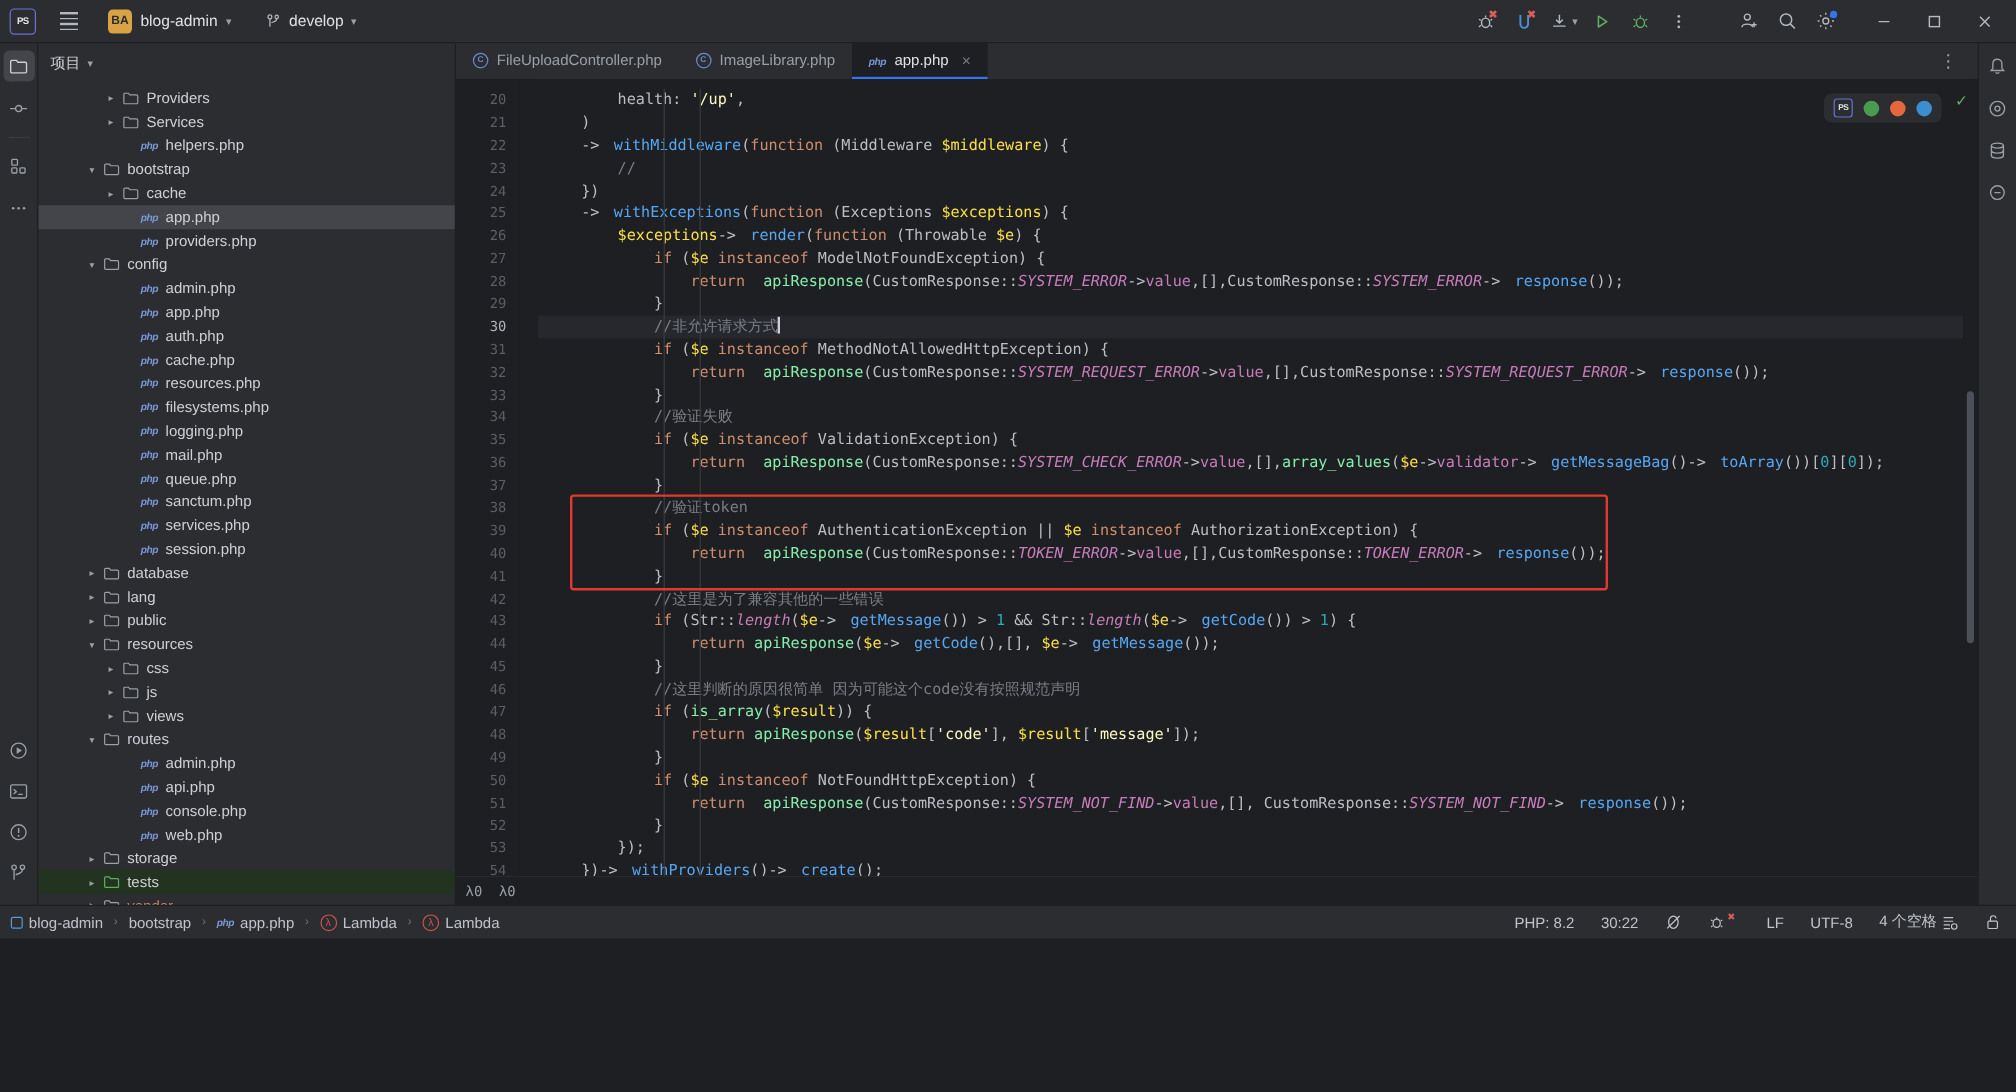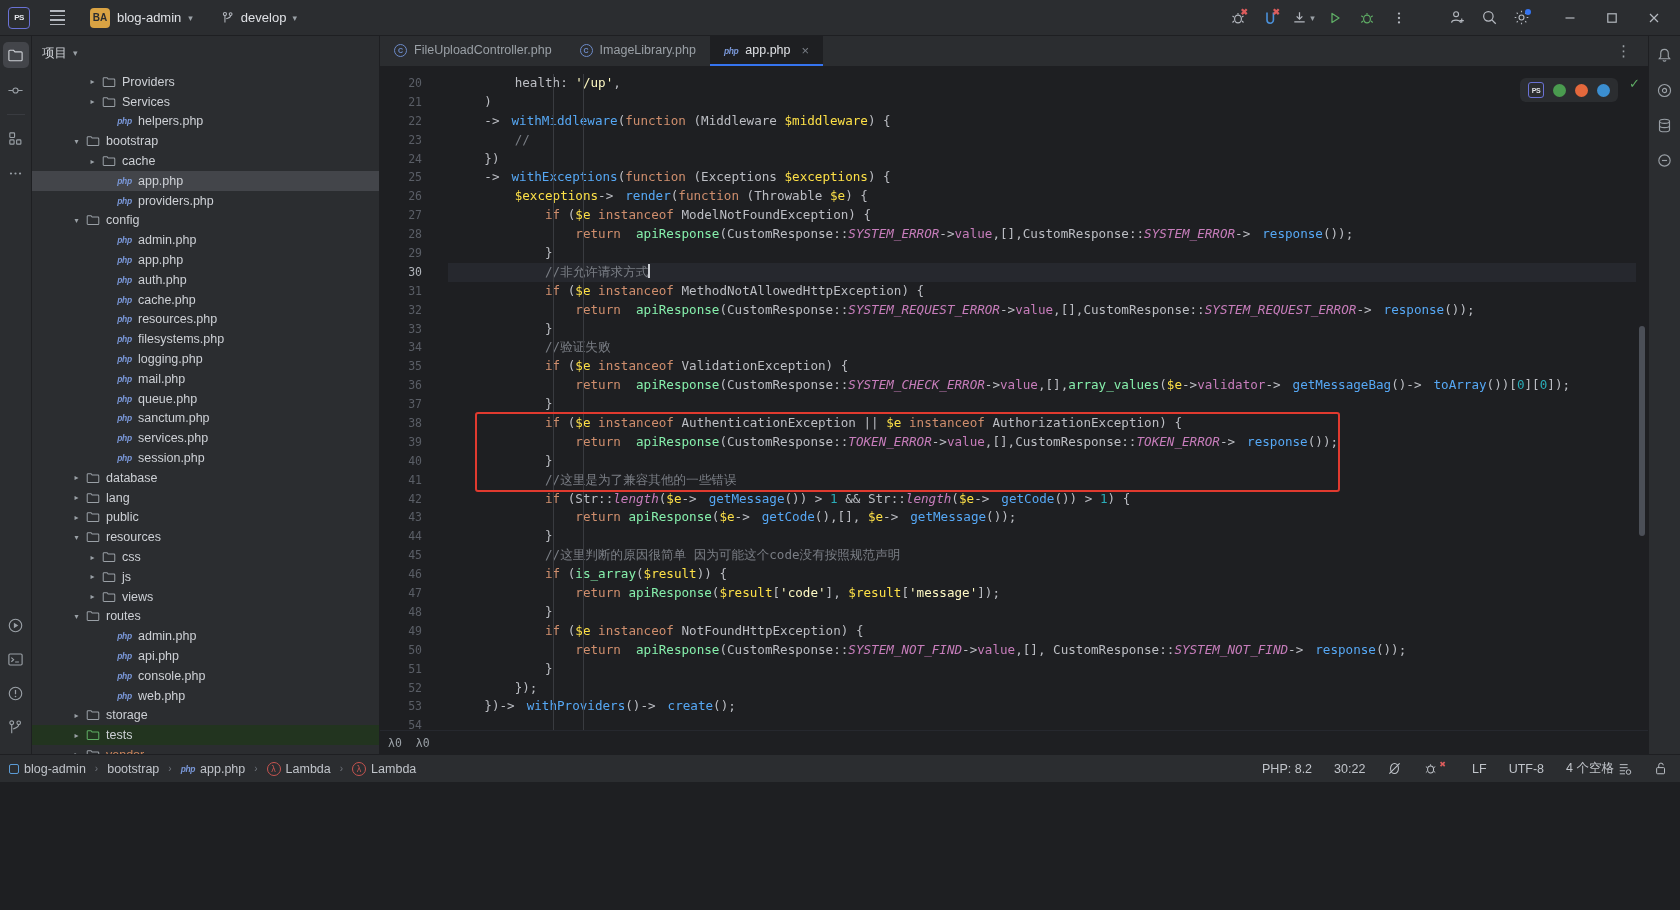--- a/index.html
+++ b/index.html
@@ -755,20 +755,21 @@
             <div class="cline">                <span class="kw">return</span>  <span class="fn">apiResponse</span>(CustomResponse::<span class="cst">SYSTEM_ERROR</span>-&gt;<span class="prop">value</span>,[],CustomResponse::<span class="cst">SYSTEM_ERROR</span>-&gt;<span class="mth">response</span>());</div>
             <div class="cline">            }</div>
             <div class="cline cur">            <span class="cmt">//非允许请求方式</span><span class="caret"></span></div>
             <div class="cline">            <span class="kw">if</span> (<span class="var">$e</span> <span class="kw">instanceof</span> MethodNotAllowedHttpException) {</div>
             <div class="cline">                <span class="kw">return</span>  <span class="fn">apiResponse</span>(CustomResponse::<span class="cst">SYSTEM_REQUEST_ERROR</span>-&gt;<span class="prop">value</span>,[],CustomResponse::<span class="cst">SYSTEM_REQUEST_ERROR</span>-&gt;<span class="mth">response</span>());</div>
             <div class="cline">            }</div>
             <div class="cline">            <span class="cmt">//验证失败</span></div>
             <div class="cline">            <span class="kw">if</span> (<span class="var">$e</span> <span class="kw">instanceof</span> ValidationException) {</div>
             <div class="cline">                <span class="kw">return</span>  <span class="fn">apiResponse</span>(CustomResponse::<span class="cst">SYSTEM_CHECK_ERROR</span>-&gt;<span class="prop">value</span>,[],<span class="fn">array_values</span>(<span class="var">$e</span>-&gt;<span class="prop">validator</span>-&gt;<span class="mth">getMessageBag</span>()-&gt;<span class="mth">toArray</span>())[<span class="num">0</span>][<span class="num">0</span>]);</div>
             <div class="cline">            }</div>
+            <div class="cline">            <span class="cmt">//验证token</span></div>
             <div class="cline">            <span class="kw">if</span> (<span class="var">$e</span> <span class="kw">instanceof</span> AuthenticationException || <span class="var">$e</span> <span class="kw">instanceof</span> AuthorizationException) {</div>
             <div class="cline">                <span class="kw">return</span>  <span class="fn">apiResponse</span>(CustomResponse::<span class="cst">TOKEN_ERROR</span>-&gt;<span class="prop">value</span>,[],CustomResponse::<span class="cst">TOKEN_ERROR</span>-&gt;<span class="mth">response</span>());</div>
             <div class="cline">            }</div>
             <div class="cline">            <span class="cmt">//这里是为了兼容其他的一些错误</span></div>
             <div class="cline">            <span class="kw">if</span> (Str::<span class="cst">length</span>(<span class="var">$e</span>-&gt;<span class="mth">getMessage</span>()) &gt; <span class="num">1</span> &amp;&amp; Str::<span class="cst">length</span>(<span class="var">$e</span>-&gt;<span class="mth">getCode</span>()) &gt; <span class="num">1</span>) {</div>
             <div class="cline">                <span class="kw">return</span> <span class="fn">apiResponse</span>(<span class="var">$e</span>-&gt;<span class="mth">getCode</span>(),[], <span class="var">$e</span>-&gt;<span class="mth">getMessage</span>());</div>
             <div class="cline">            }</div>
             <div class="cline">            <span class="cmt">//这里判断的原因很简单 因为可能这个code没有按照规范声明</span></div>
             <div class="cline">            <span class="kw">if</span> (<span class="fn">is_array</span>(<span class="var">$result</span>)) {</div>
             <div class="cline">                <span class="kw">return</span> <span class="fn">apiResponse</span>(<span class="var">$result</span>[<span class="str">'code'</span>], <span class="var">$result</span>[<span class="str">'message'</span>]);</div>

